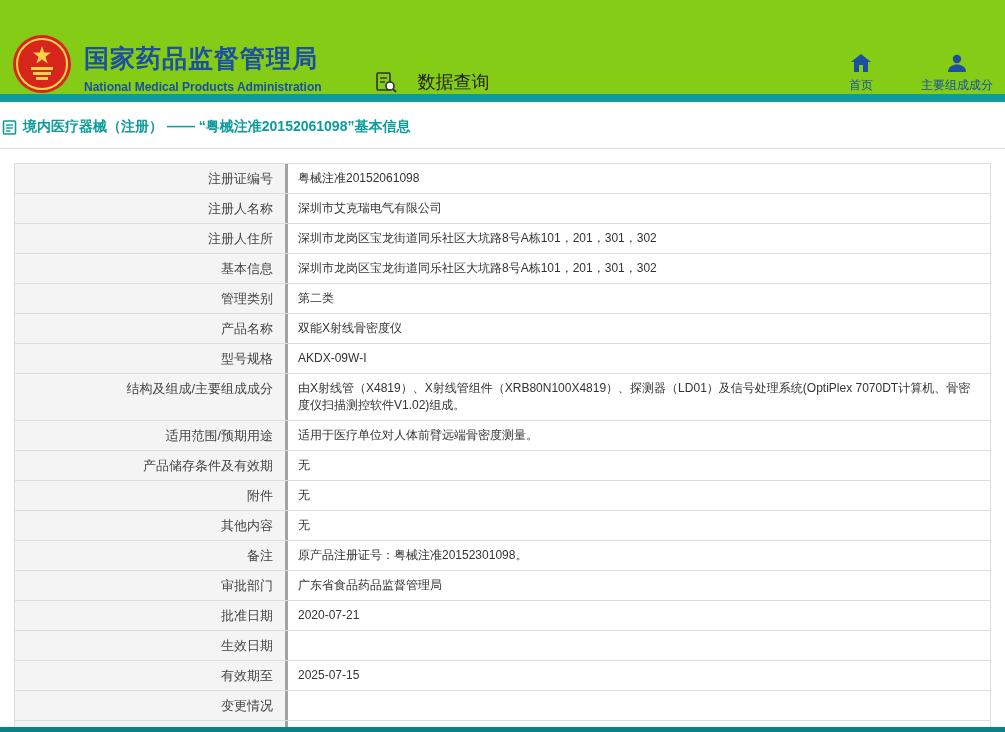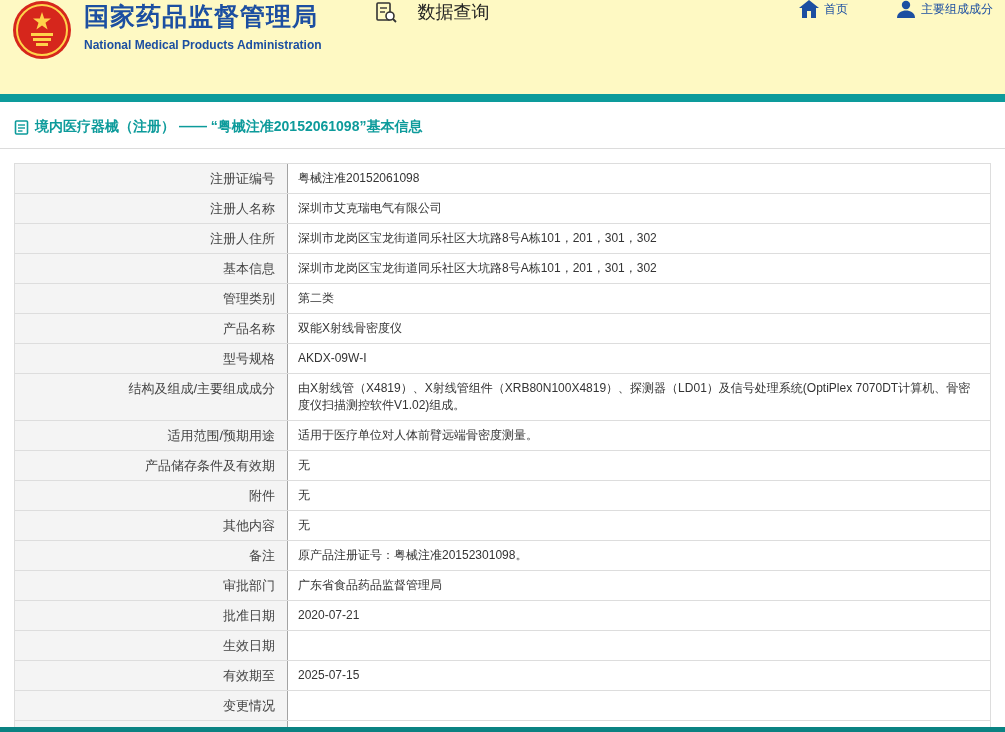--- a/index.html
+++ b/index.html
@@ -1,41 +1,41 @@
 <!DOCTYPE html>
 <html><head>
 <meta charset="utf-8">
 <style>
   * { margin: 0; padding: 0; box-sizing: border-box; }
   html, body { width: 1005px; height: 732px; overflow: hidden; background: #ffffff;
     font-family: "Liberation Sans", sans-serif; }
 
   
-  .header { height: 94px; background: #fef9c3; display: flex; align-items: flex-start; padding: 0 12px; }
+  .header { height: 94px; background: #84cc16; display: flex; align-items: flex-end; padding: 0 12px; }
   .logo { width: 60px; height: 60px; flex: none; }
   .brand { margin-left: 12px; }
   .brand-cn { font-size: 25px; font-weight: bold; color: #1c4fa1; letter-spacing: 1px; }
   .brand-en { font-size: 12px; color: #1c4fa1; margin-top: 5px; font-weight: bold; }
   .data-query { display: flex; align-items: center; gap: 20px; margin-left: 52px;
     font-size: 18px; color: #222; cursor: pointer; }
   .spacer { flex: 1; }
-  .nav-item { display: flex; flex-direction: row; align-items: center; gap: 5px;
+  .nav-item { display: flex; flex-direction: column; align-items: center; gap: 5px;
     margin-left: 48px; font-size: 12px; color: #1c4fa1; cursor: pointer; white-space: nowrap; }
 
   .teal-bar { height: 8px; background: #0d9b9b; }
 
   
-  .title-row { display: flex; align-items: center; gap: 6px; padding: 16px 14px 12px 14px;
+  .title-row { display: flex; align-items: center; gap: 6px; padding: 16px 14px 12px 2px;
     border-bottom: 1px solid #dcdcdc; }
   .page-title { font-size: 14px; font-weight: bold; color: #0d9b9b; }
 
   
   .table-wrap { margin: 14px 14px 0 14px; border: 1px solid #dddddd; border-bottom: none; }
   .trow { display: flex; border-bottom: 1px solid #dddddd; min-height: 29px; }
-  .tlabel { width: 273px; flex: none; background: #f4f4f4; border-right: 1px solid #a3a3a3;
+  .tlabel { width: 273px; flex: none; background: #f4f4f4; border-right: 3px solid #a3a3a3;
     text-align: right; padding: 6px 12px; font-size: 13px; color: #444;
     display: flex; justify-content: flex-end; align-items: flex-start; gap: 4px; line-height: 17px; }
   .tvalue { flex: 1; padding: 6px 10px; font-size: 12px; color: #333; line-height: 17px; }
   .tvalue a { color: #2b8fd0; text-decoration: none; }
   .note-ic { display: none; width: 13px; height: 13px; border-radius: 50%;
     background: #2f3a45; color: #fff; font-size: 9px; line-height: 13px; text-align: center;
     flex: none; margin-top: 2px; }
 
   .footer-strip { position: fixed; left: 0; right: 0; bottom: 0; height: 5px; background: #0a8282; }
 </style>

